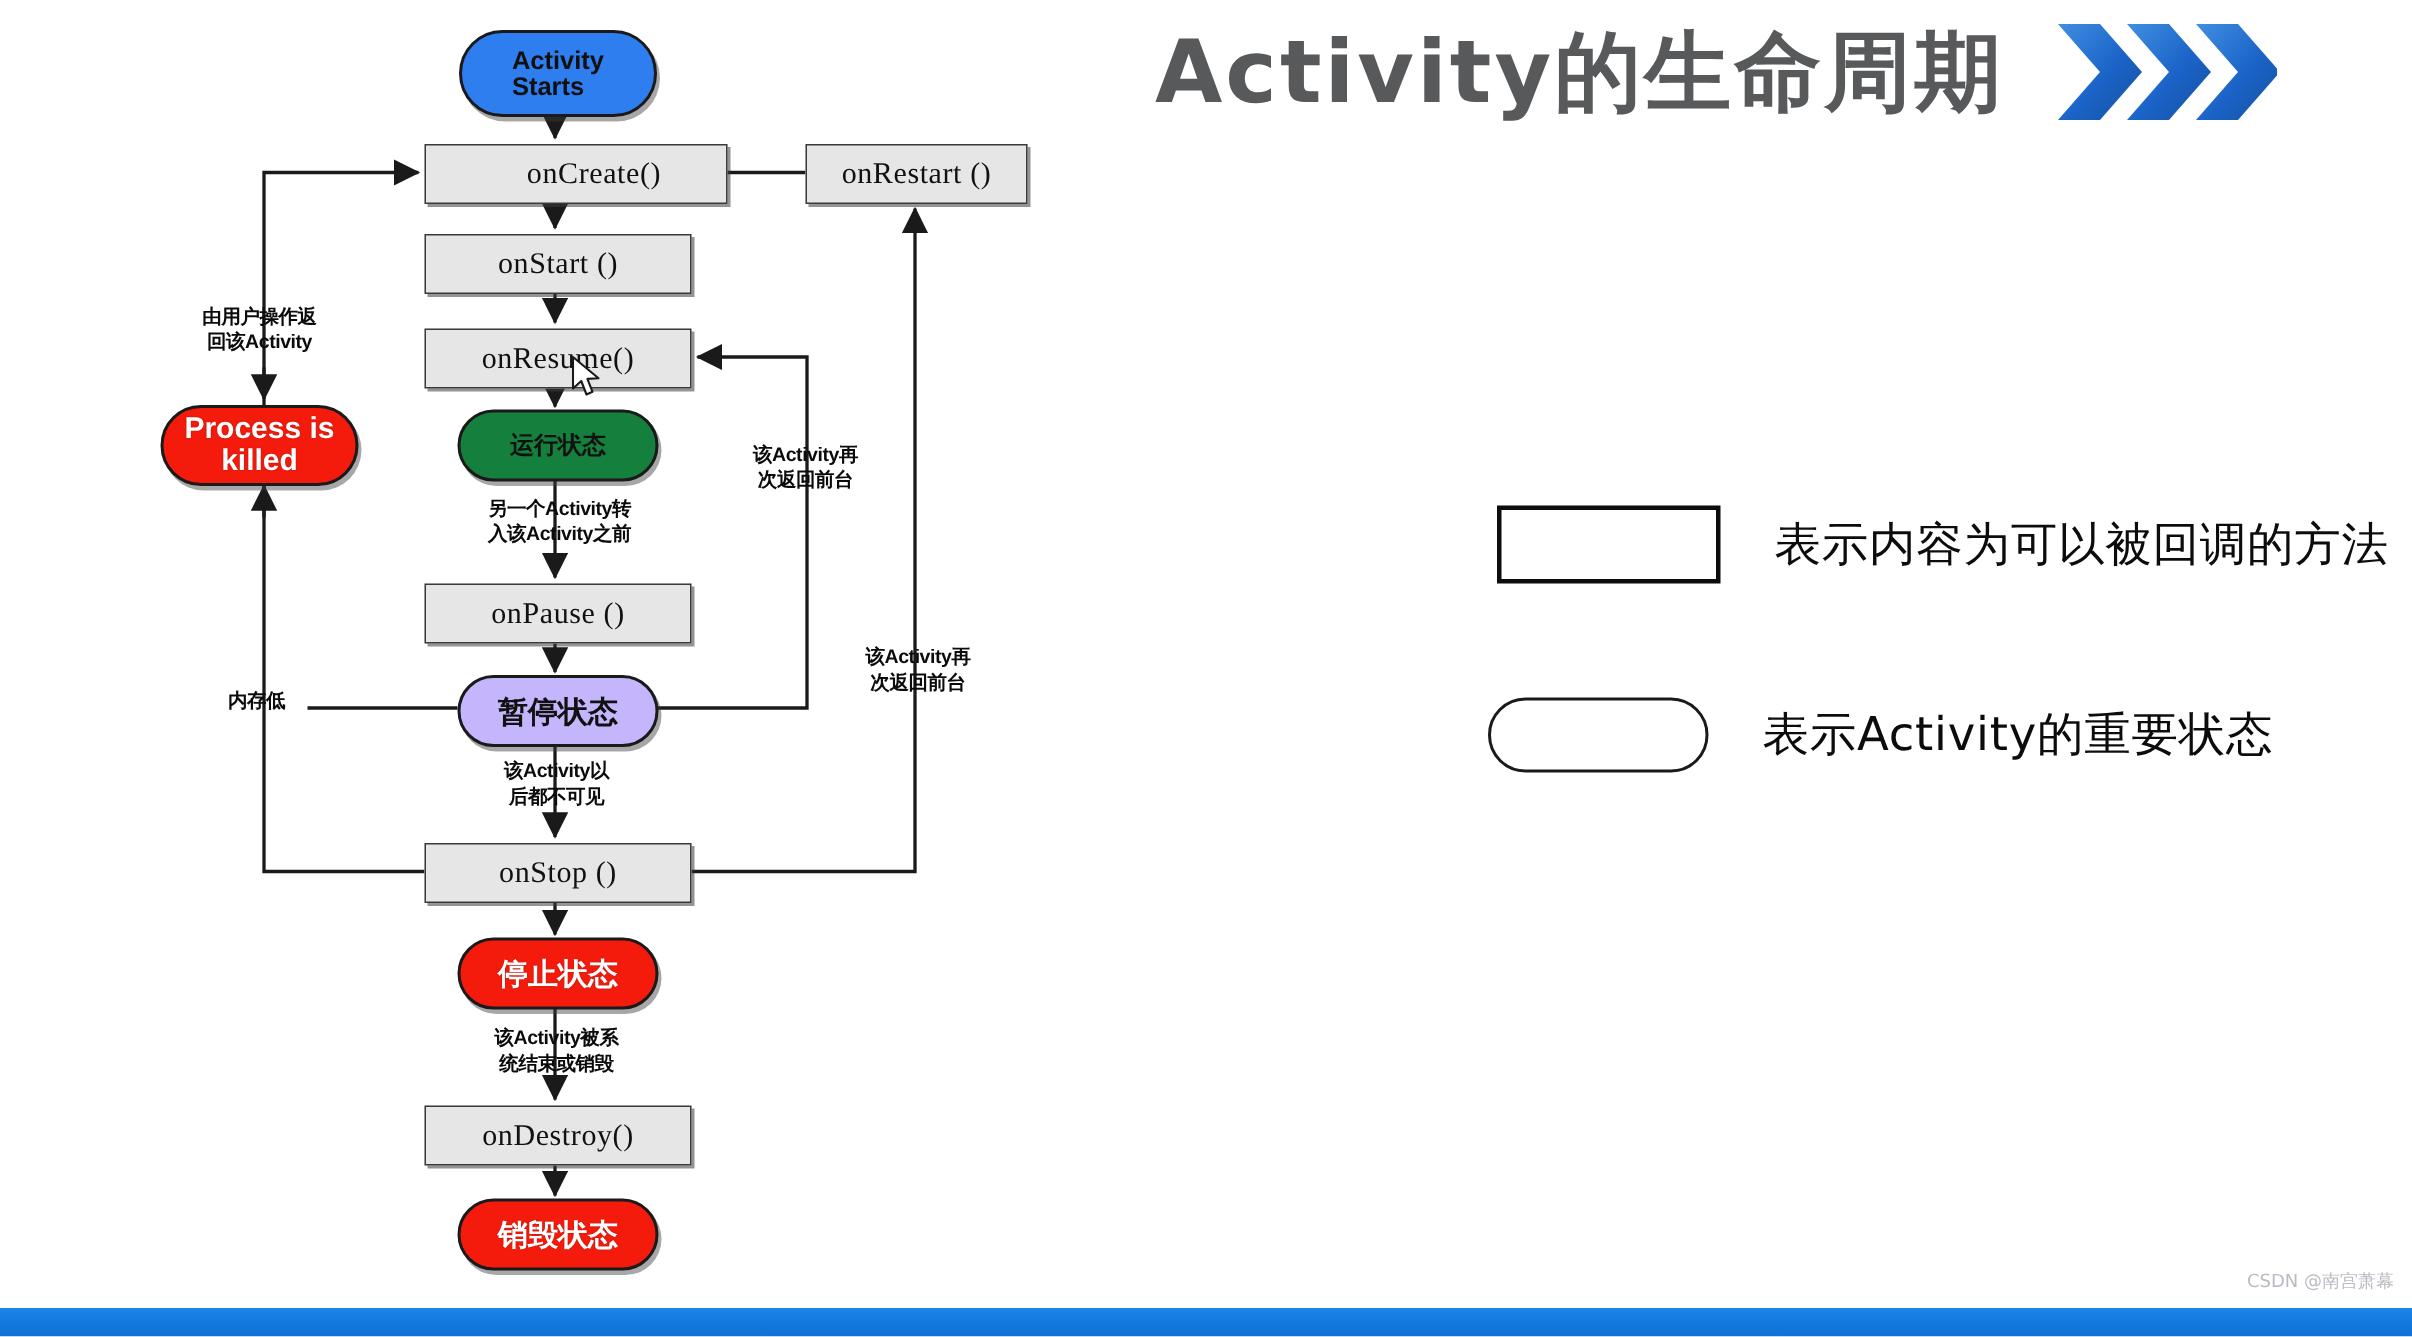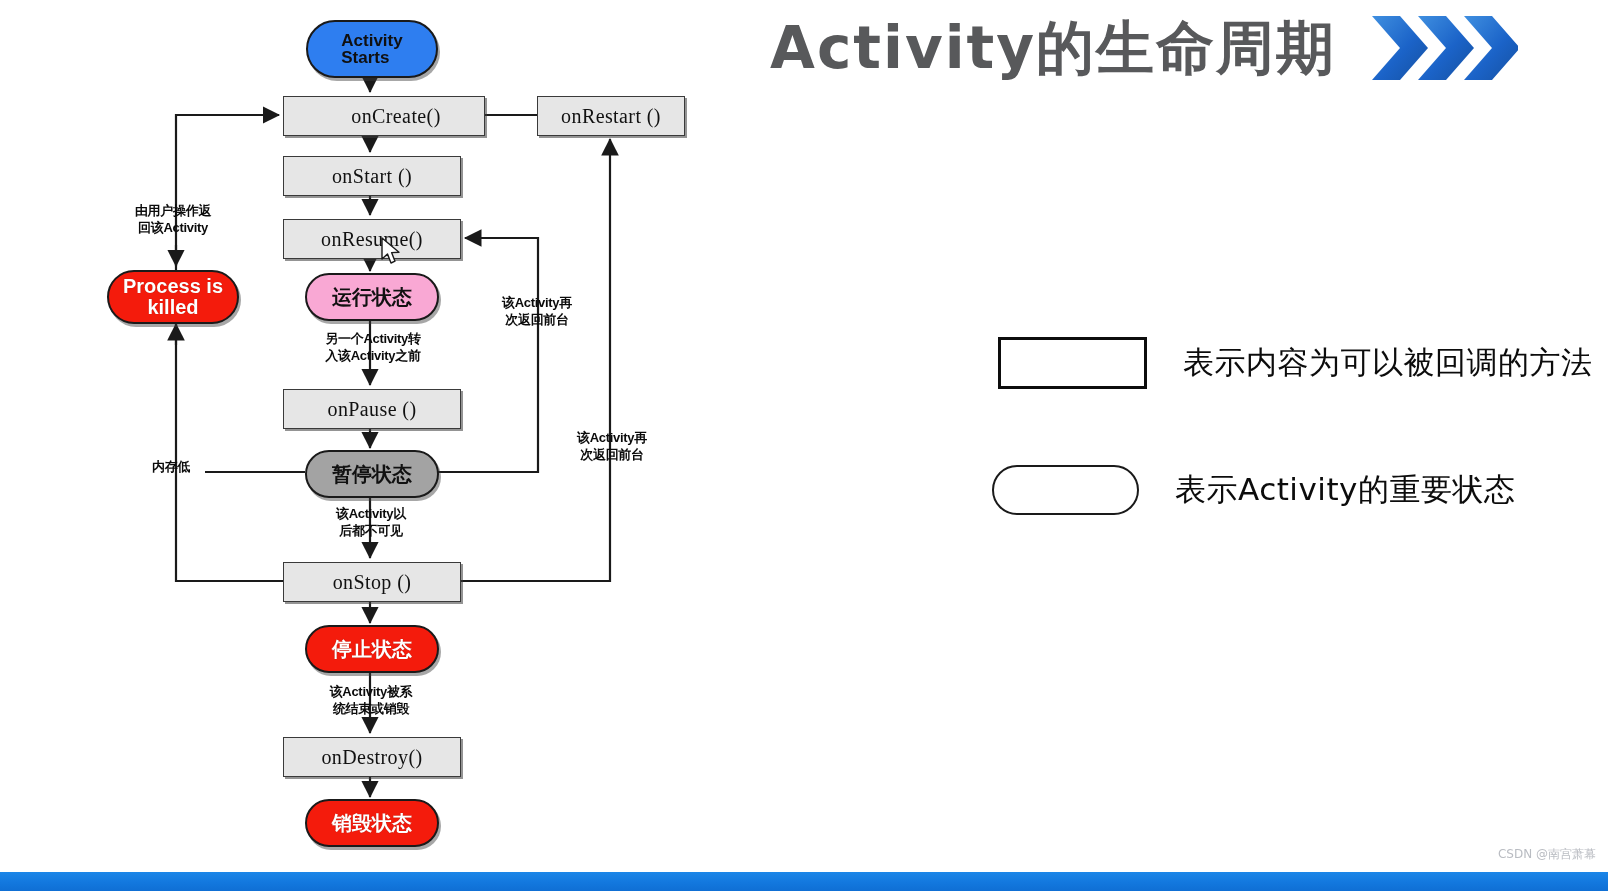--- a/index.html
+++ b/index.html
@@ -59,27 +59,27 @@
     font-weight: bold;
   }
   .pill-blue {
     background: #2e7ef0;
     color: #101010;
     font-family: "Liberation Sans", sans-serif;
     font-size: 17px;
     line-height: 17px;
   }
   .pill-green {
-    background: #f9a8d4;
+    background: #15803d;
     color: #111;
     font-family: "Liberation Sans", sans-serif;
-    font-size: 20px;
+    font-size: 16px;
   }
   .pill-yellow {
-    background: #a3a3a3;
+    background: #c4b5fd;
     color: #111;
     font-family: "Liberation Sans", sans-serif;
     font-size: 20px;
   }
   .pill-red {
     background: #f41b0c;
     color: #ffffff;
     font-family: "Liberation Sans", sans-serif;
     font-size: 20px;
     text-shadow: 0 0 1px rgba(0,0,0,0.35);

